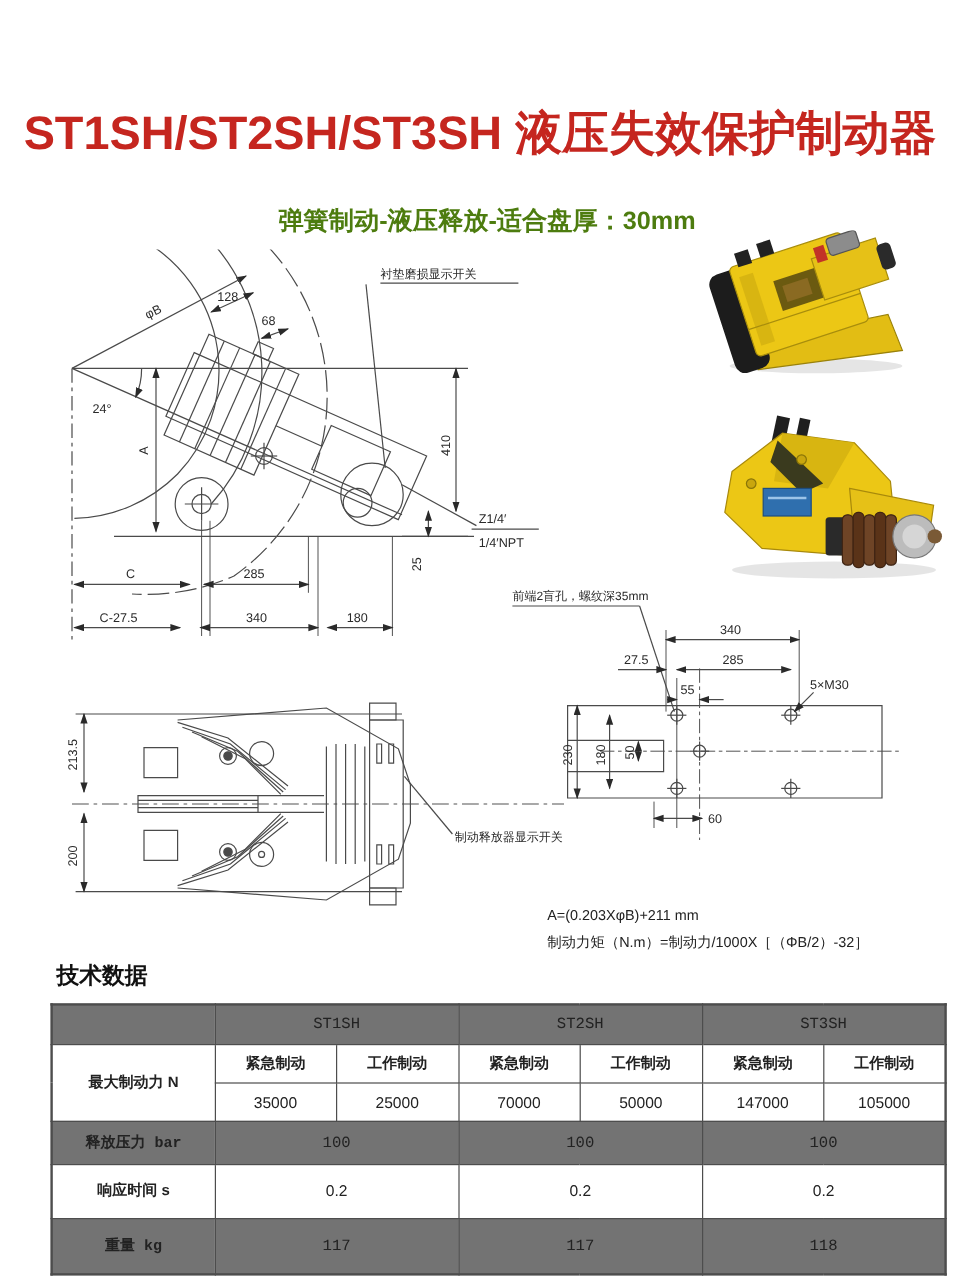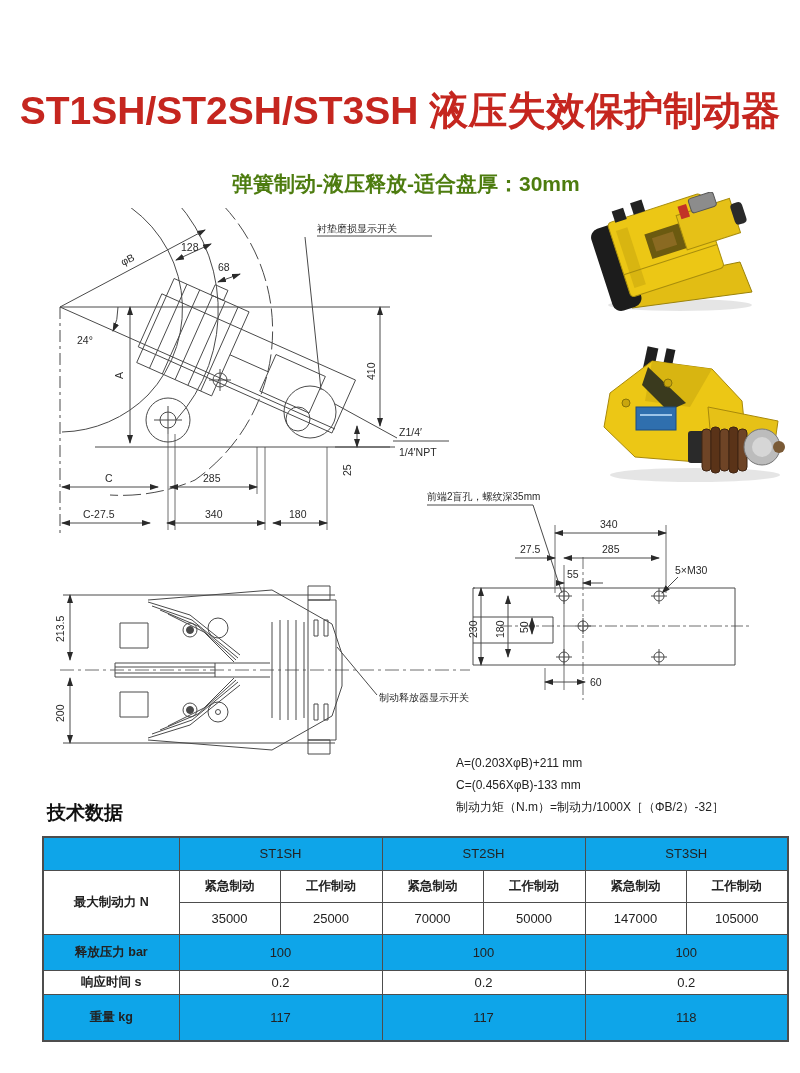--- a/index.html
+++ b/index.html
@@ -10,21 +10,21 @@
          color:#c5261f;letter-spacing:0px;white-space:nowrap;}
   #subtitle{left:232px;top:170px;font-size:21px;font-weight:bold;color:#4d7c0f;}
   svg text{font-family:"Liberation Sans","DejaVu Sans",sans-serif;font-size:10.5px;fill:#2a2a2a;}
   svg .sm{font-size:10px;}
   .draw line,.draw path,.draw rect,.draw circle,.draw ellipse,.draw polygon,.draw polyline{vector-effect:non-scaling-stroke;}
   #formulas{left:456px;top:752px;font-size:12px;line-height:22px;color:#222;}
   #tech-head{left:47px;top:800px;font-size:19px;font-weight:bold;color:#111;}
   #spec-table{left:42px;top:836px;width:747px;border-collapse:collapse;table-layout:fixed;font-size:13px;color:#222;}
   #spec-table td{border:1.5px solid #4d4d4d;text-align:center;vertical-align:middle;padding:0;}
   #spec-table{border:2px solid #4d4d4d;}
-  #spec-table tr.g td{background:#0ea5e9;}
+  #spec-table tr.g td{background:#737373;font-family:Liberation Mono, monospace;}
   #spec-table td.lab{font-weight:bold;font-size:12.5px;}
   #note{left:38px;top:1044px;font-size:13px;font-weight:bold;color:#111;
         font-family:"DejaVu Serif","Liberation Serif",serif;}
 </style>
 </head>
 <body>
 
 <div id="page">
 
   <div class="abs" id="title">ST1SH/ST2SH/ST3SH 液压失效保护制动器</div>
@@ -299,21 +299,20 @@
       <rect x="268" y="16" width="22" height="14"></rect>
       <rect x="268" y="170" width="22" height="14"></rect>
     </g>
     <text x="24" y="72" transform="rotate(-90 24 72)">213.5</text>
     <text x="24" y="152" transform="rotate(-90 24 152)">200</text>
     <text x="339" y="131" class="sm">制动释放器显示开关</text>
   </svg>
 
   <div class="abs" id="formulas">
     <div>A=(0.203XφB)+211  mm</div>
-    <div>C=(0.456XφB)-133  mm</div>
     <div>制动力矩（N.m）=制动力/1000X［（ΦB/2）-32］</div>
   </div>
 
   <div class="abs" id="tech-head">技术数据</div>
 
   <table class="abs" id="spec-table">
     <colgroup>
       <col style="width:136px">
         <col style="width:101px">
         <col style="width:102px">
@@ -345,21 +344,21 @@
       <td>50000</td>
       <td>147000</td>
       <td>105000</td>
     </tr>
     <tr class="g" style="height:36px">
       <td class="lab">释放压力  bar</td>
       <td colspan="2">100</td>
       <td colspan="2">100</td>
       <td colspan="2">100</td>
     </tr>
-    <tr style="height:24px">
+    <tr style="height:45px">
       <td class="lab">响应时间  s</td>
       <td colspan="2">0.2</td>
       <td colspan="2">0.2</td>
       <td colspan="2">0.2</td>
     </tr>
     <tr class="g" style="height:47px">
       <td class="lab">重量  kg</td>
       <td colspan="2">117</td>
       <td colspan="2">117</td>
       <td colspan="2">118</td>

